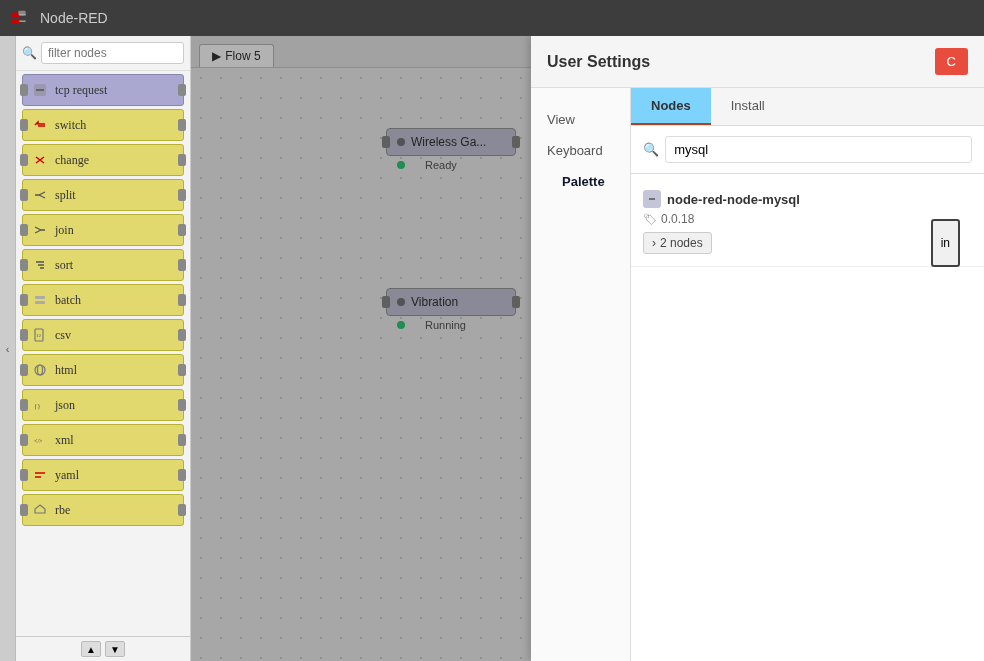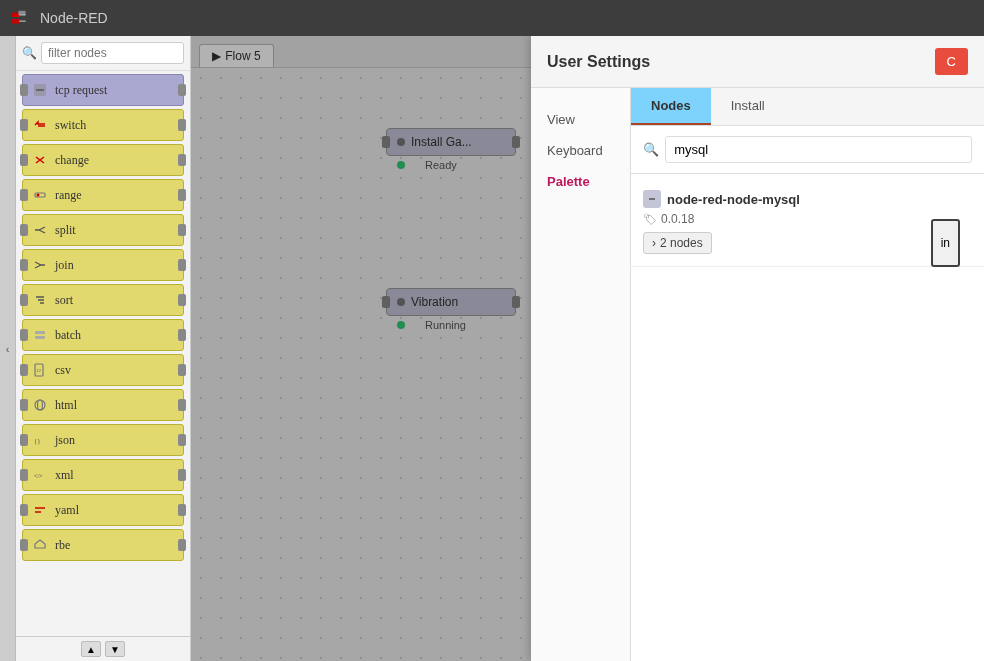--- a/index.html
+++ b/index.html
@@ -251,22 +251,23 @@
       padding: 16px 0;
       background: #fafafa;
     }
     .modal-sidebar-item {
       padding: 8px 16px;
       cursor: pointer;
       color: #555;
       font-size: 13px;
     }
     .modal-sidebar-item.active {
-      color: #be185d;
+      color: #0f172a;
       font-weight: 600;
+      margin-left: 15px;
     }
     .modal-content {
       flex: 1;
       display: flex;
       flex-direction: column;
       overflow: hidden;
     }
     .modal-tabs {
       display: flex;
       border-bottom: 1px solid #ddd;
@@ -409,31 +410,20 @@
         <div class="node-port-left"></div>
         <div class="node-icon">
           <svg width="14" height="14" viewBox="0 0 14 14">
               <path d="M3 4 L11 10 M11 4 L3 10" stroke="#c00" stroke-width="1.5"></path>
             </svg>
         </div>
         <span>change</span>
         <div class="node-port-right"></div>
       </div>
 
-      <div class="node-item node-yellow">
-        <div class="node-port-left"></div>
-        <div class="node-icon">
-          <svg width="14" height="14" viewBox="0 0 14 14">
-              <rect x="2" y="5" width="10" height="4" rx="1" fill="none" stroke="#777" stroke-width="1.2"></rect>
-              <circle cx="5" cy="7" r="1.5" fill="#c00"></circle>
-            </svg>
-        </div>
-        <span>range</span>
-        <div class="node-port-right"></div>
-      </div>
 
       <div class="node-item node-yellow">
         <div class="node-port-left"></div>
         <div class="node-icon">
           <svg width="14" height="14" viewBox="0 0 14 14">
               <line x1="2" y1="7" x2="6" y2="7" stroke="#555" stroke-width="1.5"></line>
               <line x1="6" y1="7" x2="12" y2="4" stroke="#555" stroke-width="1.2"></line>
               <line x1="6" y1="7" x2="12" y2="10" stroke="#555" stroke-width="1.2"></line>
             </svg>
         </div>
@@ -562,21 +552,21 @@
         <span>▶</span>
         <span>Flow 5</span>
       </div>
     </div>
     <div class="canvas-grid">
 
       <div class="canvas-node" style="left:195px; top:60px;">
         <div class="canvas-node-port" style="left:-5px; top:50%; transform:translateY(-50%);"></div>
         <div class="canvas-node-dot" style="background:#777;"></div>
         <div style="display:flex;flex-direction:column;">
-          <span>Install Ga...</span>
+          <span>Wireless Ga...</span>
         </div>
         <div class="canvas-node-port" style="right:-5px; top:50%; transform:translateY(-50%);"></div>
         <div class="canvas-node-status">
           <div class="status-dot" style="background:#2ecc71;"></div>
           <span>Ready</span>
         </div>
       </div>
 
       <div class="canvas-node" style="left:195px; top:220px;">
         <div class="canvas-node-port" style="left:-5px; top:50%; transform:translateY(-50%);"></div>

